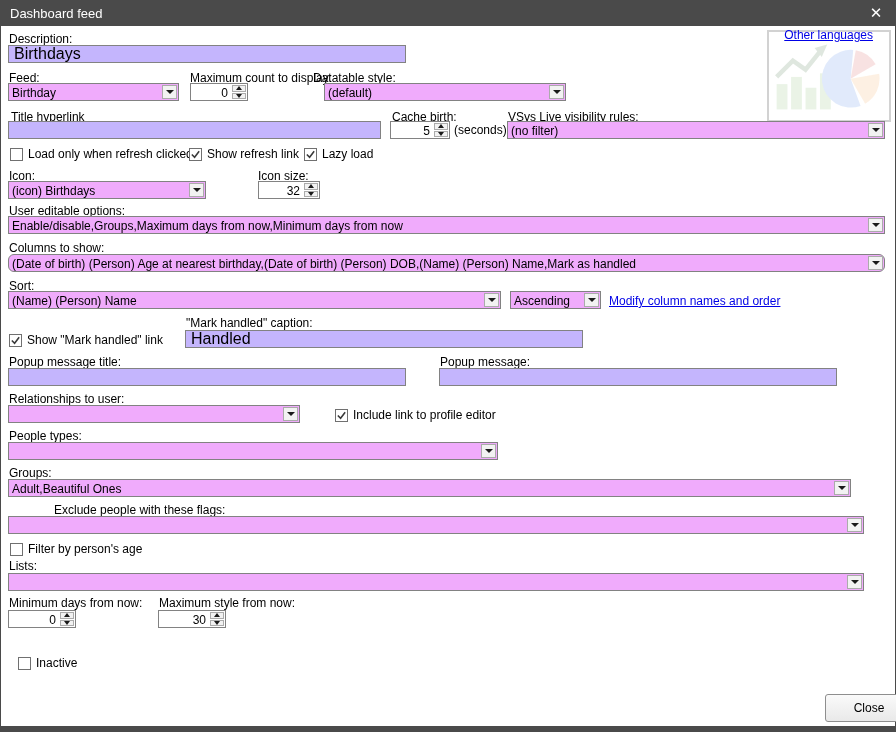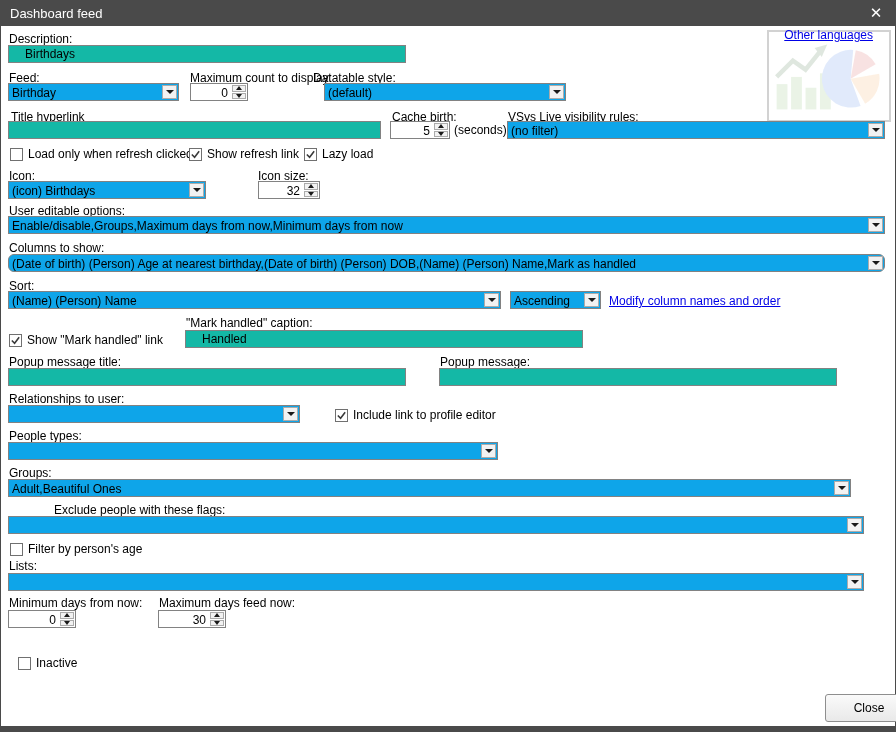--- a/index.html
+++ b/index.html
@@ -4,23 +4,23 @@
 <style>
   html,body{margin:0;padding:0;background:#888;}
   *{font-family:"Liberation Sans",sans-serif;}
   .window{position:relative;width:896px;height:732px;background:#4a4a4a;overflow:hidden;}
   .titlebar{position:absolute;top:0;left:0;right:0;height:26px;background:#4a4a4a;color:#fff;
     display:flex;align-items:center;padding-left:10px;font-size:13px;box-sizing:border-box;}
   .close-x{position:absolute;right:8px;top:0;height:26px;width:24px;display:flex;align-items:center;
     justify-content:center;color:#fff;font-size:15px;cursor:pointer;}
   .dlg-body{position:absolute;left:1px;right:1px;top:26px;bottom:6px;background:#ffffff;}
   .lbl{position:absolute;font-size:12px;color:#000;white-space:nowrap;line-height:13px;}
-  .ti{position:absolute;height:18px;border:1px solid #828282;background:#14b8a6;
-    font-size:12px;padding:0 16px;box-sizing:border-box;outline:none;}
-  .combo{position:absolute;height:18px;border:1px solid #828282;background:#0ea5e9;box-sizing:border-box;cursor:default;}
+  .ti{position:absolute;height:18px;border:1px solid #828282;background:#c4b5fd;
+    font-size:16px;padding:0 5px;box-sizing:border-box;outline:none;}
+  .combo{position:absolute;height:18px;border:1px solid #828282;background:#f0abfc;box-sizing:border-box;cursor:default;}
   .combo-text{position:absolute;left:3px;right:19px;top:2px;font-size:12px;white-space:nowrap;overflow:hidden;}
   .combo-btn{position:absolute;top:1px;right:1px;bottom:1px;width:15px;background:#f2f2f2;
     border:1px solid #ababab;box-sizing:border-box;display:flex;align-items:center;justify-content:center;}
   .tri-down{width:0;height:0;border-left:4px solid transparent;border-right:4px solid transparent;border-top:4px solid #1a1a1a;}
   .tri-down.sm{border-left-width:3px;border-right-width:3px;border-top-width:4px;}
   .tri-up{width:0;height:0;border-left:3px solid transparent;border-right:3px solid transparent;border-bottom:4px solid #1a1a1a;}
   .spin{position:absolute;height:18px;border:1px solid #828282;background:#fff;box-sizing:border-box;}
   .spin-text{position:absolute;left:2px;right:19px;top:2px;font-size:12px;text-align:right;}
   .spin-btns{position:absolute;right:1px;top:1px;bottom:1px;width:14px;display:flex;flex-direction:column;}
   .spin-up,.spin-down{flex:1;background:#f2f2f2;border:1px solid #ababab;box-sizing:border-box;
@@ -264,21 +264,21 @@
       <span class="spin-text">0</span>
       <span class="spin-btns">
         <span class="spin-up">
             <span class="tri-up"></span>
           </span>
         <span class="spin-down">
             <span class="tri-down sm"></span>
           </span>
       </span>
     </div>
-    <div class="lbl" style="left:158px;top:571px;">Maximum days feed now:</div>
+    <div class="lbl" style="left:158px;top:571px;">Maximum style from now:</div>
     <div class="spin" style="left:157px;top:584px;width:68px;">
       <span class="spin-text">30</span>
       <span class="spin-btns">
         <span class="spin-up">
             <span class="tri-up"></span>
           </span>
         <span class="spin-down">
             <span class="tri-down sm"></span>
           </span>
       </span>

